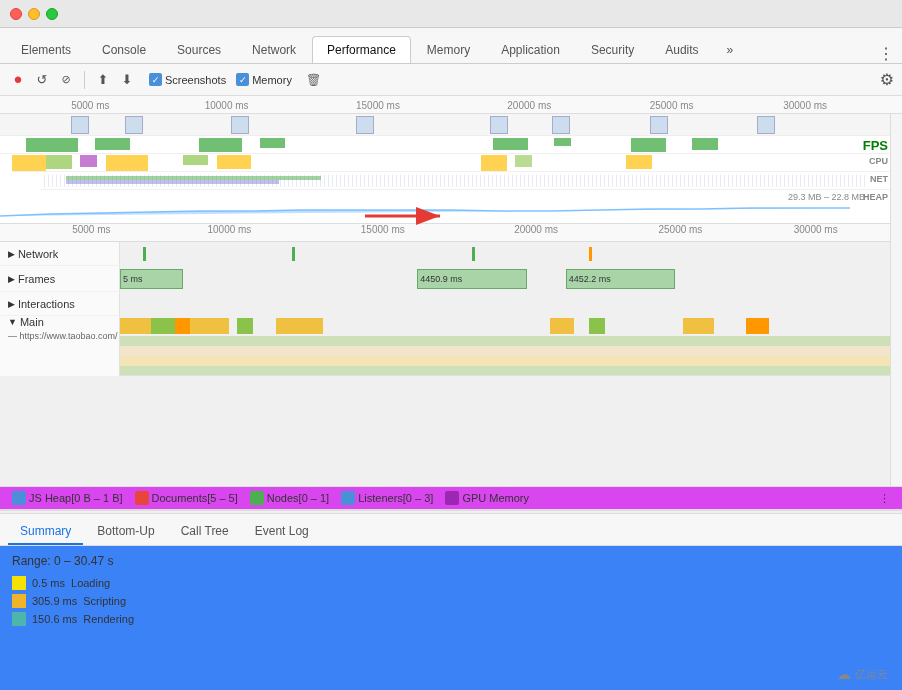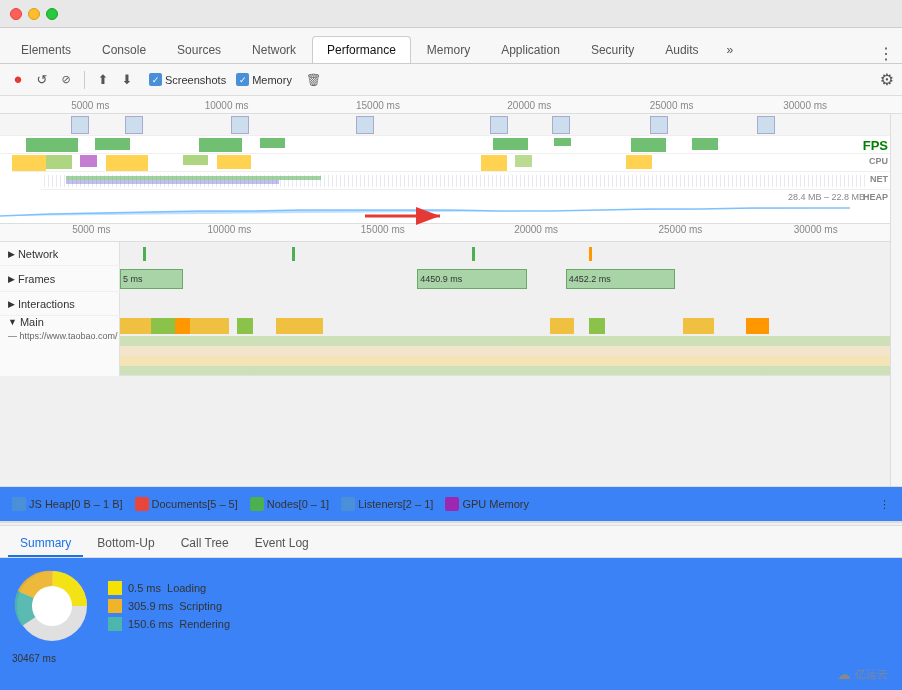--- a/index.html
+++ b/index.html
@@ -406,21 +406,21 @@
 
       <div class="net-track" style="position:absolute; top:58px; left:0; right:12px; height:18px;margin-left:41px;">
         <span style="position:absolute; right:2px; top:2px; font-size:9px; color:#888; font-weight:bold;">NET</span>
         <div style="position:absolute; top:3px; left:0; right:25px; height:12px; overflow:hidden; background:repeating-linear-gradient(90deg, transparent 0px, transparent 3px, rgba(100,100,200,0.15) 3px, rgba(100,100,200,0.15) 4px);"></div>
         <div style="position:absolute; top:4px; left:3%; height:4px; width:30%; background:rgba(100,180,100,0.6);"></div>
         <div style="position:absolute; top:8px; left:3%; height:4px; width:25%; background:rgba(100,100,200,0.4);"></div>
       </div>
 
       <div class="heap-track" style="position:absolute; top:76px; left:0; right:12px; height:34px;">
         <span style="position:absolute; right:2px; top:2px; font-size:9px; color:#888; font-weight:bold;">HEAP</span>
-        <span style="position:absolute; right:25px; top:2px; font-size:9px; color:#888;">28.4 MB – 22.8 MB</span>
+        <span style="position:absolute; right:25px; top:2px; font-size:9px; color:#888;">29.3 MB – 22.8 MB</span>
 
         <div style="position:absolute; top:6px; left:0; right:25px; height:25px; overflow:hidden;">
           <svg width="100%" height="25" preserveAspectRatio="none">
             <path d="M0,20 L50,18 L100,17 L150,16 L200,15 L250,15 L300,14 L350,14 L400,14 L450,14 L500,15 L550,15 L600,14 L650,13 L700,13 L750,12 L800,12 L850,12" fill="rgba(100,180,255,0.4)" stroke="rgba(100,180,255,0.8)" stroke-width="1.5"></path>
           </svg>
         </div>
       </div>
 
       <div style="position:absolute; top:0; right:0; width:12px; height:100%; background:#f5f5f5; border-left:1px solid #ddd;"></div>
     </div>
@@ -503,66 +503,56 @@
           <div style="position:absolute; left:80%; top:2px; width:3%; height:16px; background:#ff9800;"></div>
         </div>
 
         <div style="position:absolute; top:20px; left:0; right:0; height:40px; background: repeating-linear-gradient(0deg, rgba(140,195,80,0.35) 0px, rgba(140,195,80,0.35) 10px, rgba(255,193,7,0.25) 10px, rgba(255,193,7,0.25) 20px, rgba(255,165,0,0.15) 20px, rgba(255,165,0,0.15) 30px, rgba(140,195,80,0.35) 30px);"></div>
       </div>
     </div>
 
     <div style="position:absolute; right:0; top:18px; width:12px; height:372px; background:#f5f5f5; border-left:1px solid #ddd; z-index:5;"></div>
   </div>
 
-  <div class="bottom-legend" style="background:#3b82f6; border-top:1px solid #ddd; border-bottom:1px solid #ddd; height:36px; overflow:hidden;">
+  <div class="bottom-legend" style="background:#d946ef; border-top:1px solid #ddd; border-bottom:1px solid #ddd; height:24px; overflow:hidden;">
     <label class="checkbox-item">
       <div class="legend-cb" style="background:#4a90d9; width:14px; height:14px;"></div>
       <span>JS Heap[0 B – 1 B]</span>
     </label>
     <label class="checkbox-item">
       <div class="legend-cb" style="background:#e8453c; width:14px; height:14px;"></div>
       <span>Documents[5 – 5]</span>
     </label>
     <label class="checkbox-item">
       <div class="legend-cb" style="background:#4caf50; width:14px; height:14px;"></div>
       <span>Nodes[0 – 1]</span>
     </label>
     <label class="checkbox-item">
       <div class="legend-cb" style="background:#4a90d9; width:14px; height:14px;"></div>
-      <span>Listeners[2 – 1]</span>
+      <span>Listeners[0 – 3]</span>
     </label>
     <label class="checkbox-item">
       <div class="legend-cb" style="background:#9c27b0; width:14px; height:14px;"></div>
       <span>GPU Memory</span>
     </label>
     <div style="margin-left:auto;">⋮</div>
   </div>
 
   <div class="panel-divider" style="height:4px;"></div>
 
   <div class="bottom-panel">
     <div class="bottom-tabs">
       <div class="bottom-tab active">Summary</div>
       <div class="bottom-tab">Bottom-Up</div>
       <div class="bottom-tab">Call Tree</div>
       <div class="bottom-tab">Event Log</div>
     </div>
     <div class="bottom-content">
+      <div class="range-text">Range: 0 – 30.47 s</div>
       <div class="summary-body">
-        <div style="position:relative; width:80px; height:80px; flex-shrink:0;">
-          <svg width="80" height="80" viewBox="0 0 80 80">
-            <circle cx="40" cy="40" r="35" fill="#e0e0e0"></circle>
-
-            <path d="M40,40 L75,40 A35,35 0 0,0 40.6,5.01 Z" fill="#f5e200" opacity="0.9"></path>
-            <path d="M40,40 L40.6,5.01 A35,35 0 0,0 5.5,25 Z" fill="#f0b429" opacity="0.9"></path>
-            <path d="M40,40 L5.5,25 A35,35 0 0,0 10,60 Z" fill="#4db6ac" opacity="0.9"></path>
-            <circle cx="40" cy="40" r="20" fill="white"></circle>
-          </svg>
-          <div style="position:absolute; bottom:-18px; left:0; font-size:10px; color:#333;">30467 ms</div>
-        </div>
         <div class="legend-items">
           <div class="legend-item">
             <div class="legend-color" style="background:#f5e200;"></div>
             <span>0.5 ms</span>
             <span>Loading</span>
           </div>
           <div class="legend-item">
             <div class="legend-color" style="background:#f0b429;"></div>
             <span>305.9 ms</span>
             <span>Scripting</span>

